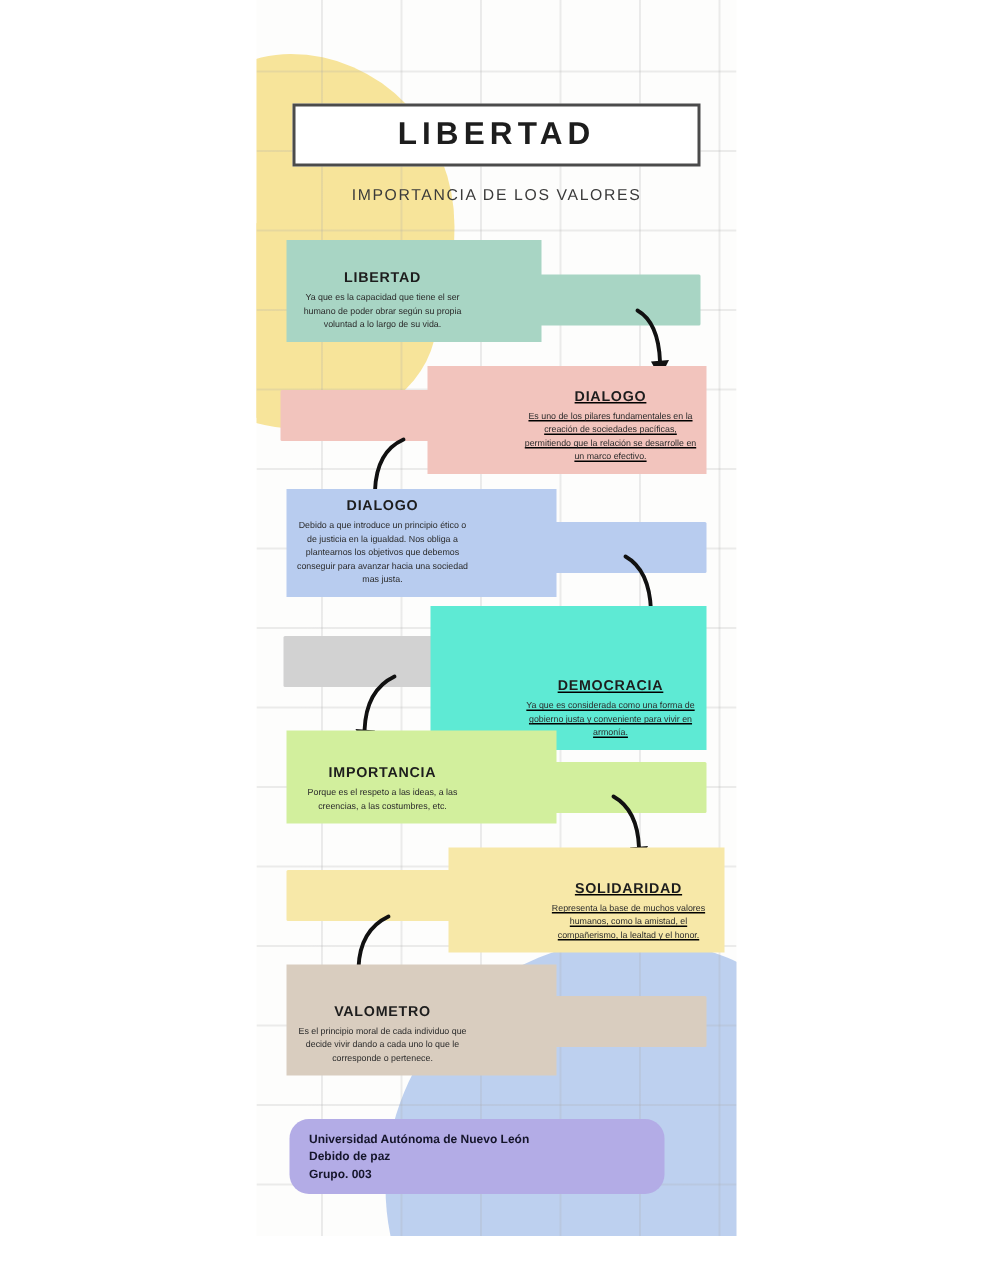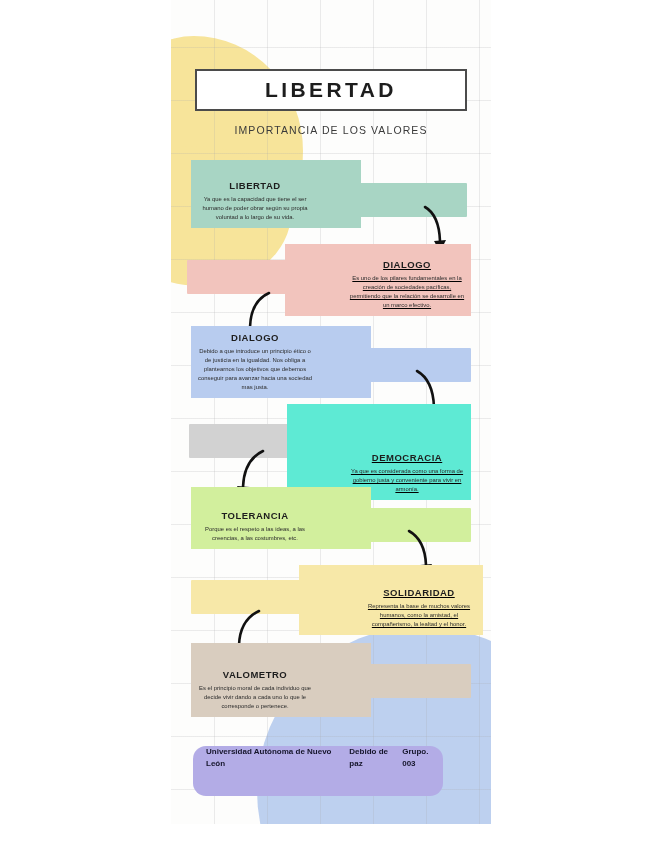--- a/index.html
+++ b/index.html
@@ -120,21 +120,21 @@
   .arrow{ position:absolute; }
   .arrow svg{ display:block; }
 
   
   .footer{
     position:absolute;
     left:22px; bottom:28px;
     width:250px; height:50px;
     background:#b3ace6;
     border-radius:13px;
-    display:flex; 
+    display:flex; flex-direction:column;
     justify-content:center;
     padding-left:13px;
     box-sizing:border-box;
   }
   .footer span{
     font-size:8px;
     font-weight:bold;
     color:#15152b;
     line-height:1.45;
   }
@@ -347,21 +347,21 @@
     <svg width="44" height="54" viewBox="0 0 44 54">
       <path d="M38 3 q-19 9 -20 36" stroke="#111" stroke-width="2.6" fill="none" stroke-linecap="round"></path>
       <path d="M18 50 l7 -11 l-13 -1 z" fill="#111"></path>
     </svg>
   </div>
 
   <div class="block">
     <div class="shadowbar" style="left:120px;top:508px;width:180px;height:34px;background:#d2ef9d;"></div>
     <div class="card left" style="left:20px;top:487px;width:180px;height:62px;background:#d2ef9d;">
       <div class="txt">
-        <h3>TOLERANCIA</h3>
+        <h3>IMPORTANCIA</h3>
         <p>Porque es el respeto a las ideas, a las creencias, a las costumbres, etc.</p>
       </div>
       <div class="art">
         <svg viewBox="0 0 60 62" preserveAspectRatio="xMidYMid meet">
 
           <g transform="rotate(-38 8 42)">
             <circle cx="8" cy="40" r="6" fill="#6aa6cf"></circle>
             <circle cx="8" cy="40" r="4.4" fill="#f0cdb0"></circle>
             <rect x="3" y="45" width="10" height="14" rx="3" fill="#4f7fae"></rect>
           </g>

